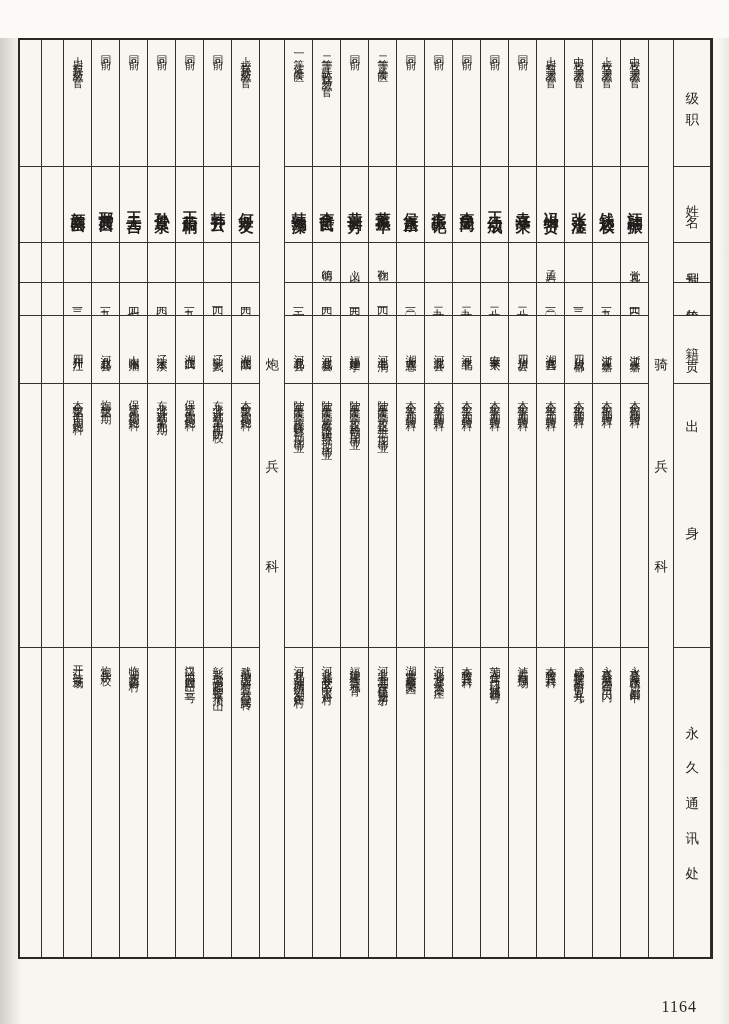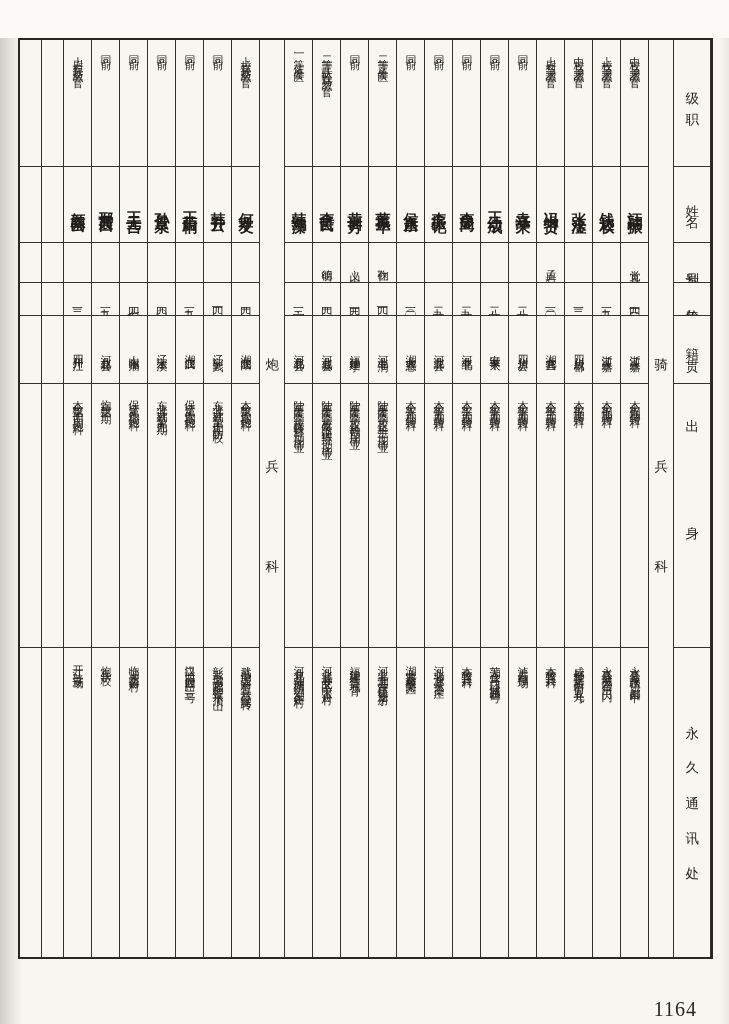--- a/index.html
+++ b/index.html
@@ -70,21 +70,21 @@
   .hdr-native .vt  { letter-spacing: 0.9em; }
   .hdr-origin .vt  { letter-spacing: 8em; }
   .hdr-address .vt { letter-spacing: 2.6em; }
   .header-col .r-rank, .header-col .r-origin, .header-col .r-address {
     align-items: center; padding-top: 0;
   }
   .divider-label { font-size: 13.5px; letter-spacing: 7.5em; }
   .pageno {
     position: absolute;
     right: 32px; top: 960px;
-    font-size: 20px;
+    font-size: 16px;
     letter-spacing: 1px;
     color: #2a2723;
   }
 </style>
 </head>
 <body>
 
 <div class="page">
 
   <div class="roster">

